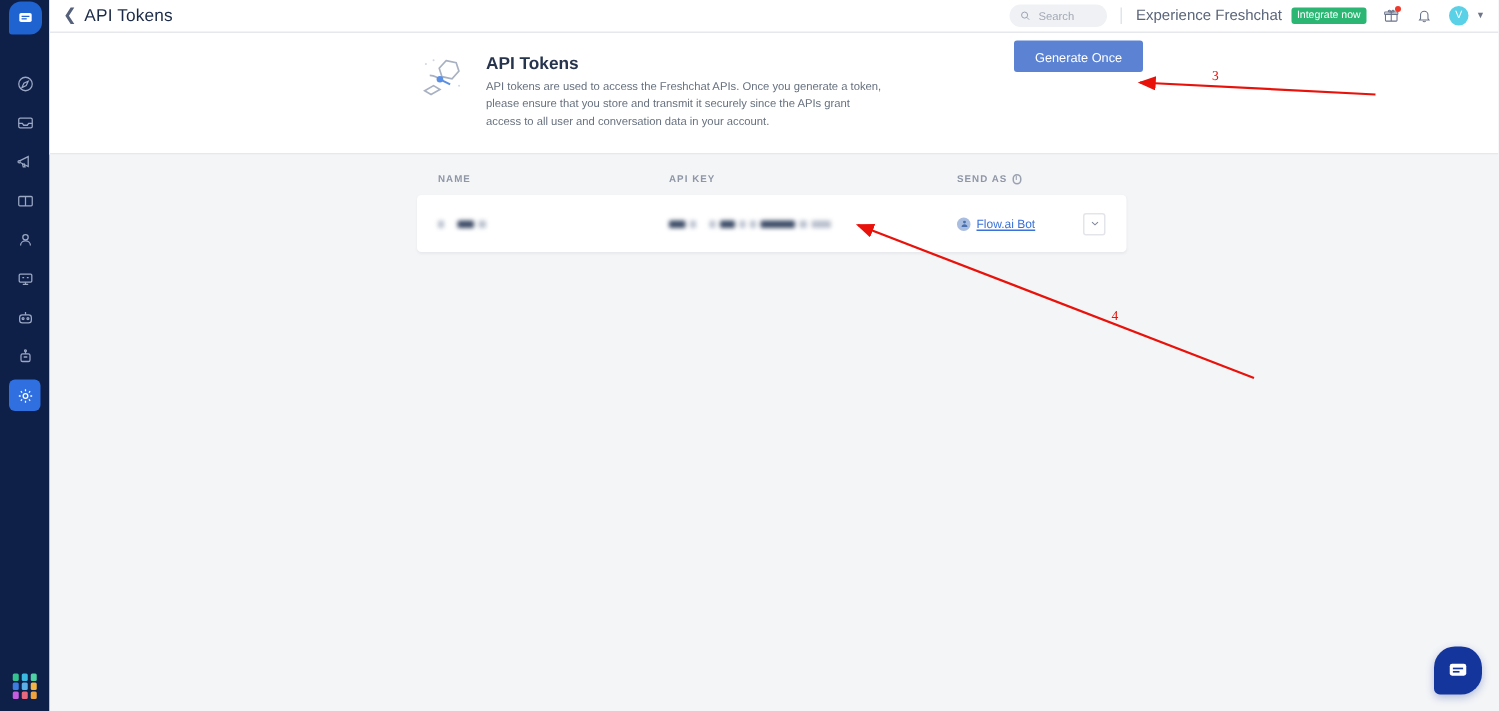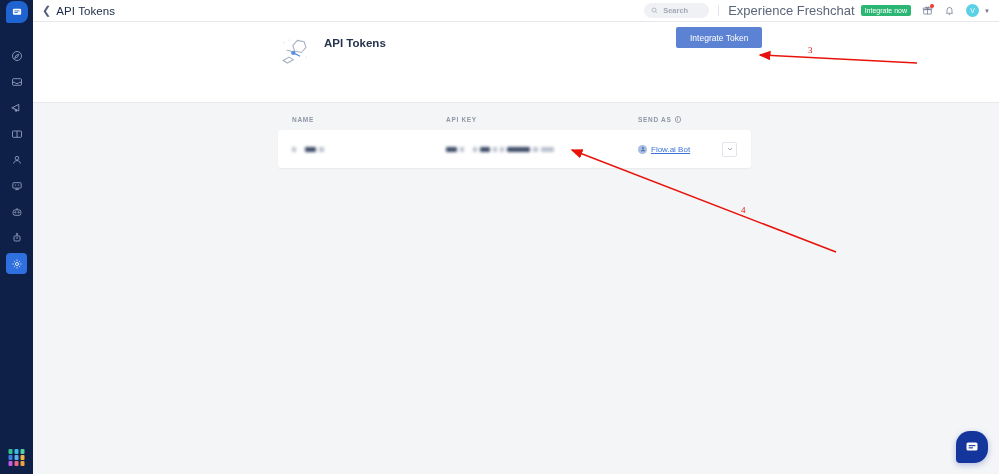--- a/index.html
+++ b/index.html
@@ -56,23 +56,23 @@
   }
   .back-chevron { color:#55607a; font-size:11px; line-height:1; cursor:pointer; padding:0 5px 1px 0; }
   .topbar-title { font-size: 11.5px; color:#1b2a47; font-weight: 400; letter-spacing:.1px; }
   .topbar-right { margin-left:auto; display:flex; align-items:center; padding-right:9px; gap:0; }
   .search-box {
     display:flex; align-items:center; gap:5px;
     background:#f0f1f4; border-radius:10px;
     height:15px; width:65px; padding:0 7px; cursor:text;
   }
   .search-box svg { stroke:#9aa1b0; fill:none; stroke-width:1.5; display:block; }
-  .search-ph { font-size:7.5px; color:#a2a8b5;font-weight:bold; }
+  .search-ph { font-size:7.5px; color:#a2a8b5; }
   .vdiv { width:1px; height:11px; background:#e2e4e9; margin:0 9px; }
-  .exp-text { font-size:13px; color:#5b6579; white-space:nowrap; }
+  .exp-text { font-size:10px; color:#5b6579; white-space:nowrap; }
   .integrate-badge {
     background:#2bb673; color:#fff; font-size:7px; border-radius:2px;
     padding:2px 4px; margin-left:6px; white-space:nowrap; cursor:pointer;
   }
   .icon-btn { position:relative; margin-left:11px; cursor:pointer; display:flex; align-items:center; }
   .icon-btn svg { stroke:#6b7governance; }
   .icon-btn svg { stroke:#69738a; fill:none; stroke-width:1.3; display:block; }
   .red-dot { position:absolute; top:-1px; right:-1px; width:4px; height:4px; background:#f0392b; border-radius:50%; }
   .avatar {
     width:13px; height:13px; border-radius:50%; background:#5ad1e6;
@@ -292,23 +292,24 @@
           <circle cx="18" cy="21" r="2.6" fill="#3d7ce0"></circle>
           <path d="M20 22l6 3" stroke="#3d7ce0" stroke-width="1.6" fill="none"></path>
           <g fill="#c9cfdb">
               <circle cx="7" cy="9" r=".8"></circle>
               <circle cx="13" cy="6" r=".8"></circle>
               <circle cx="33" cy="26" r=".8"></circle>
             </g>
         </svg>
         <div class="hero-text">
           <div class="hero-title">API Tokens</div>
+          <div class="hero-desc">API tokens are used to access the Freshchat APIs. Once you generate a token, please ensure that you store and transmit it securely since the APIs grant access to all user and conversation data in your account.</div>
         </div>
       </div>
-      <button class="gen-btn">Integrate Token</button>
+      <button class="gen-btn">Generate Once</button>
     </section>
 
     <section class="table-area">
       <div class="table-wrap">
 
         <div class="thead">
           <div class="th c-name">NAME</div>
           <div class="th c-key">API KEY</div>
           <div class="th c-send">
             <span>SEND AS</span>

